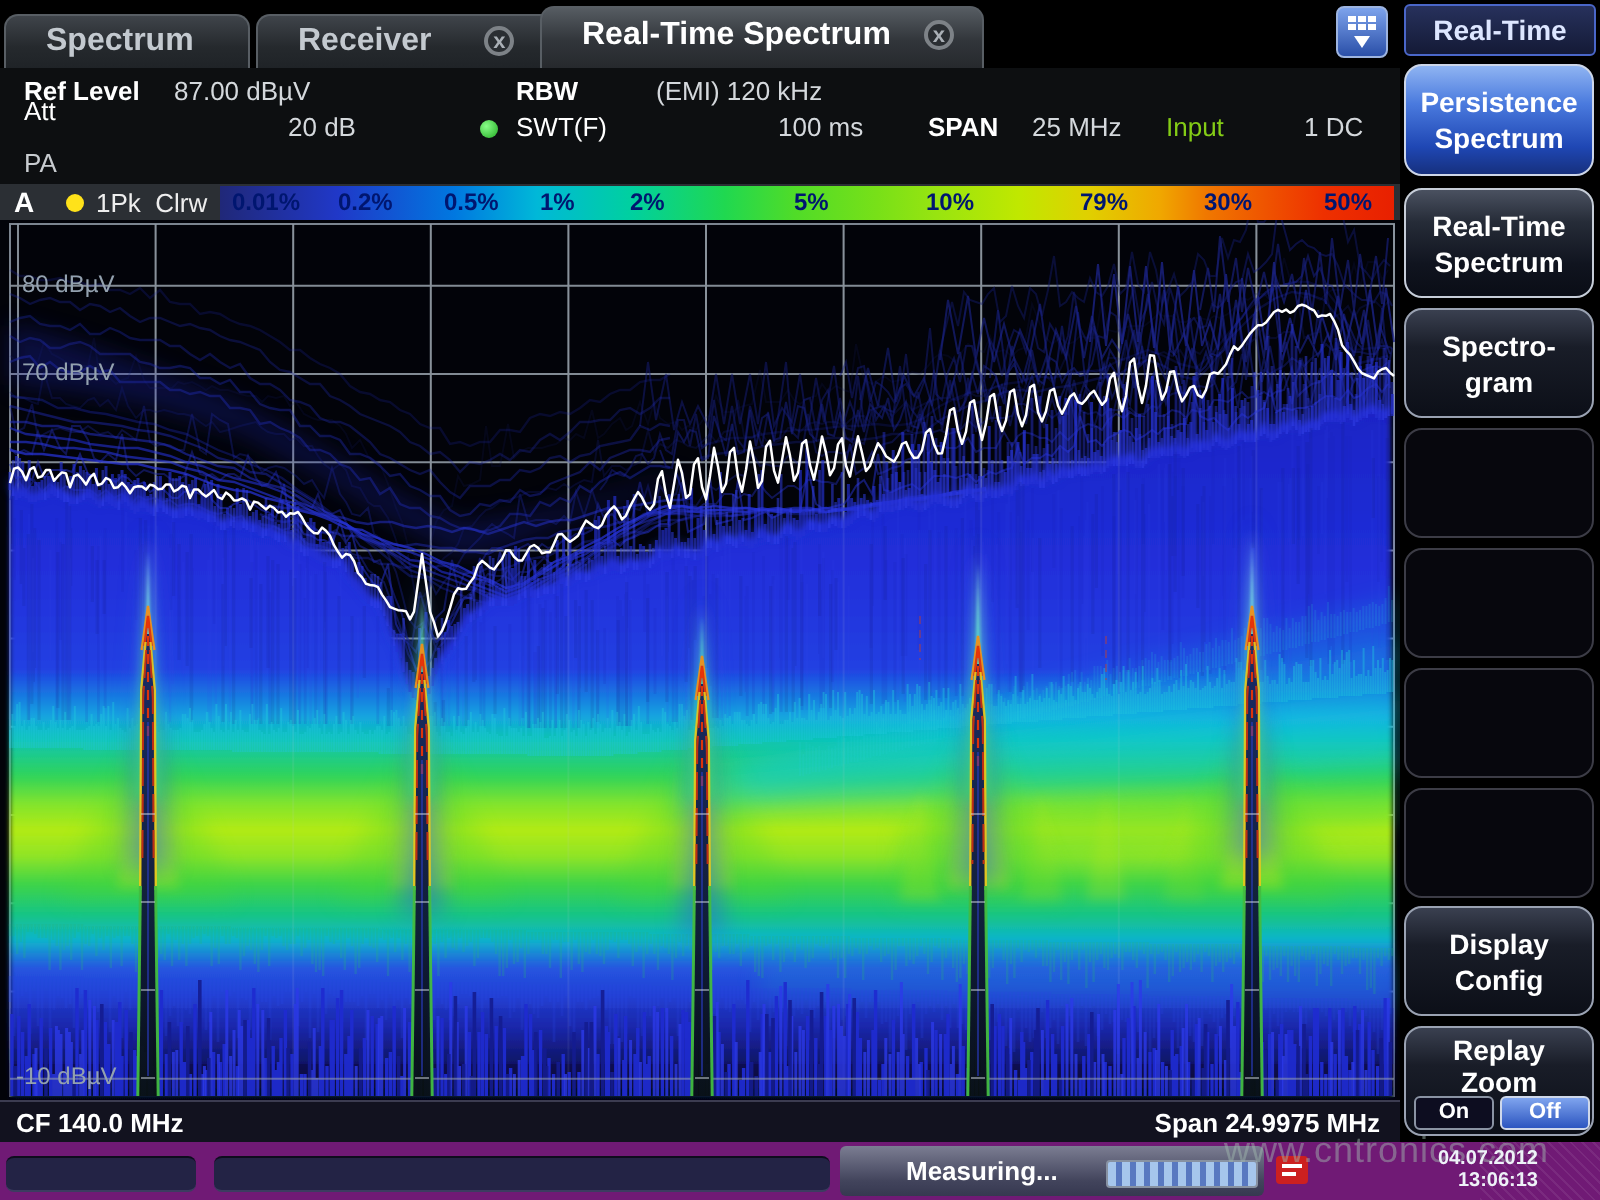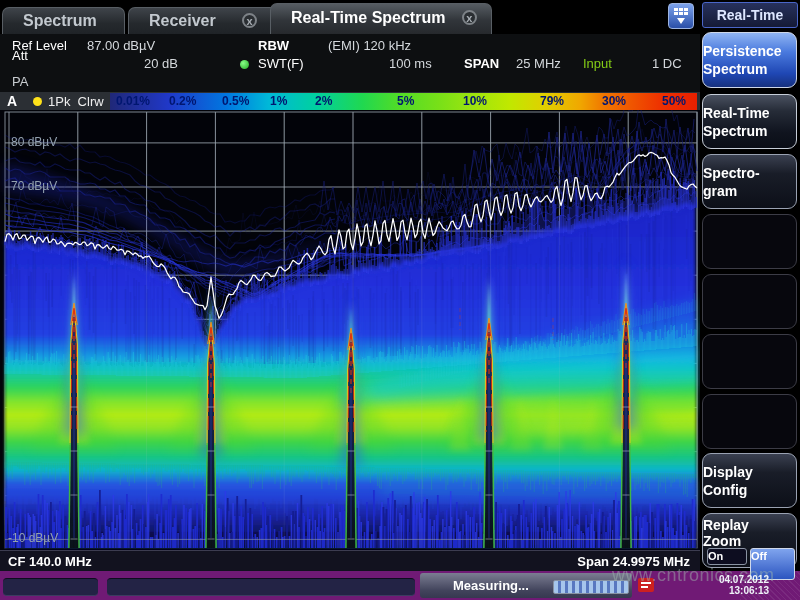--- a/index.html
+++ b/index.html
@@ -1,37 +1,37 @@
 <!DOCTYPE html>
 <html><head><meta charset="utf-8"><style>
 *{margin:0;padding:0;box-sizing:border-box}
 body{width:800px;height:600px;background:#000;font-family:"Liberation Sans",sans-serif;position:relative;overflow:hidden}
 .abs{position:absolute}
 .tab{position:absolute;top:7px;height:27px;border:1px solid #585e64;border-bottom:none;border-radius:7px 7px 0 0;background:linear-gradient(#3f444a,#25292d 60%,#1f2327);color:#c3c9cf;font-weight:bold;font-size:16px;line-height:25px;padding-left:20px}
 .xc{display:inline-block;width:15px;height:15px;border-radius:50%;border:2px solid #7d8287;color:#aab0b6;font-size:11px;line-height:12px;text-align:center;font-weight:bold;vertical-align:1px;background:#2a2e32}
-.btn{position:absolute;left:702px;width:95px;border-radius:9px;color:#fff;font-weight:bold;font-size:14px;text-align:left;display:flex;flex-direction:column;justify-content:center;line-height:18px}
+.btn{position:absolute;left:702px;width:95px;border-radius:9px;color:#fff;font-weight:bold;font-size:14px;text-align:center;display:flex;flex-direction:column;justify-content:center;line-height:18px}
 </style></head><body>
 <div class="abs" style="left:0;top:0;width:700px;height:34px;background:#000"></div>
 <div class="tab" style="left:2px;width:123px">Spectrum</div>
 <div class="tab" style="left:128px;width:153px">Receiver <span class="xc" style="margin-left:22px">x</span></div>
 <div class="tab" style="left:270px;width:222px;top:3px;height:31px;background:linear-gradient(#565c62,#31353a 55%,#26292d);color:#fff;line-height:27px">Real-Time Spectrum <span class="xc" style="margin-left:12px">x</span></div>
 <div class="abs" style="left:668px;top:3px;width:26px;height:26px;border-radius:4px;background:linear-gradient(#7da3ec,#2a4fa8);border:1px solid #9db4e0">
 <svg width="24" height="24">
       <g fill="#fff">
         <rect x="5" y="4" width="4" height="3"></rect>
         <rect x="10" y="4" width="4" height="3"></rect>
         <rect x="15" y="4" width="4" height="3"></rect>
         <rect x="5" y="8" width="4" height="3"></rect>
         <rect x="10" y="8" width="4" height="3"></rect>
         <rect x="15" y="8" width="4" height="3"></rect>
         <path d="M8 14 L16 14 L12 20 Z"></path>
       </g>
     </svg></div>
 <div class="abs" style="left:0;top:34px;width:700px;height:58px;background:#0d0f11;color:#d4d8dc;font-size:13px">
-<div class="abs" style="left:12px;top:4px;font-weight:normal;color:#fff">Ref Level</div>
+<div class="abs" style="left:12px;top:4px;font-weight:bold;color:#fff">Ref Level</div>
 <div class="abs" style="left:87px;top:4px">87.00 dBµV</div>
 <div class="abs" style="left:258px;top:4px;font-weight:bold;color:#fff">RBW</div>
 <div class="abs" style="left:328px;top:4px">(EMI) 120 kHz</div>
 <div class="abs" style="left:12px;top:14px;font-weight:normal;color:#fff">Att</div>
 <div class="abs" style="left:144px;top:22px">20 dB</div>
 <div class="abs" style="left:240px;top:26px;width:9px;height:9px;border-radius:50%;background:radial-gradient(circle at 35% 35%,#8f8,#2a2)"></div>
 <div class="abs" style="left:258px;top:22px;font-weight:normal;color:#fff">SWT(F)</div>
 <div class="abs" style="left:389px;top:22px">100 ms</div>
 <div class="abs" style="left:464px;top:22px;font-weight:bold;color:#fff">SPAN</div>
 <div class="abs" style="left:516px;top:22px">25 MHz</div>
@@ -338,15 +338,15 @@
 <div class="btn" style="top:32px;height:56px;background:linear-gradient(#8fb4f2,#4a7ade 35%,#1f47b4 75%,#16307e);border:1px solid #cdd6e8">Persistence<br>Spectrum</div>
 <div class="btn" style="top:94px;height:55px;background:linear-gradient(#4a5160,#262c38 30%,#10141f 70%,#0a0d16);border:1px solid #c6cdd8">Real-Time<br>Spectrum</div>
 <div class="btn" style="top:154px;height:55px;background:linear-gradient(#3a4050,#191d28 35%,#0c0f18);border:1px solid #9aa2b2">Spectro-<br>gram</div>
 <div class="btn" style="top:214px;height:55px;background:#07070d;border:1px solid #3c3c46"></div>
 <div class="btn" style="top:274px;height:55px;background:#07070d;border:1px solid #3c3c46"></div>
 <div class="btn" style="top:334px;height:55px;background:#07070d;border:1px solid #3c3c46"></div>
 <div class="btn" style="top:394px;height:55px;background:#07070d;border:1px solid #3c3c46"></div>
 <div class="btn" style="top:453px;height:55px;background:linear-gradient(#3a4050,#191d28 35%,#0c0f18);border:1px solid #9aa2b2">Display<br>Config</div>
 <div class="btn" style="top:513px;height:55px;background:linear-gradient(#3a4050,#191d28 35%,#0c0f18);border:1px solid #9aa2b2;justify-content:flex-start;padding-top:3px;line-height:16px">Replay<br>Zoom
 <div class="abs" style="left:4px;top:34px;width:40px;height:17px;background:#0d0d20;border:1px solid #8a93a3;border-radius:3px;font-size:11px;line-height:15px">On</div>
-<div class="abs" style="left:47px;top:34px;width:45px;height:32px;background:linear-gradient(#7fa4ee,#2c55c0);border:1px solid #cfd8ea;border-radius:3px;font-size:11px;line-height:15px">Off</div>
+<div class="abs" style="left:47px;top:34px;width:45px;height:17px;background:linear-gradient(#7fa4ee,#2c55c0);border:1px solid #cfd8ea;border-radius:3px;font-size:11px;line-height:15px">Off</div>
 </div>
 <div class="abs" style="left:612px;top:565px;color:#a0b8ae;opacity:0.48;font-size:18px;letter-spacing:0.5px;z-index:5">www.cntronics.com</div>
 <div class="abs" style="right:31px;top:574px;text-align:right;color:#eef2f8;font-weight:bold;font-size:10px;line-height:11px;z-index:6">04.07.2012<br>13:06:13</div>
 </body></html>

